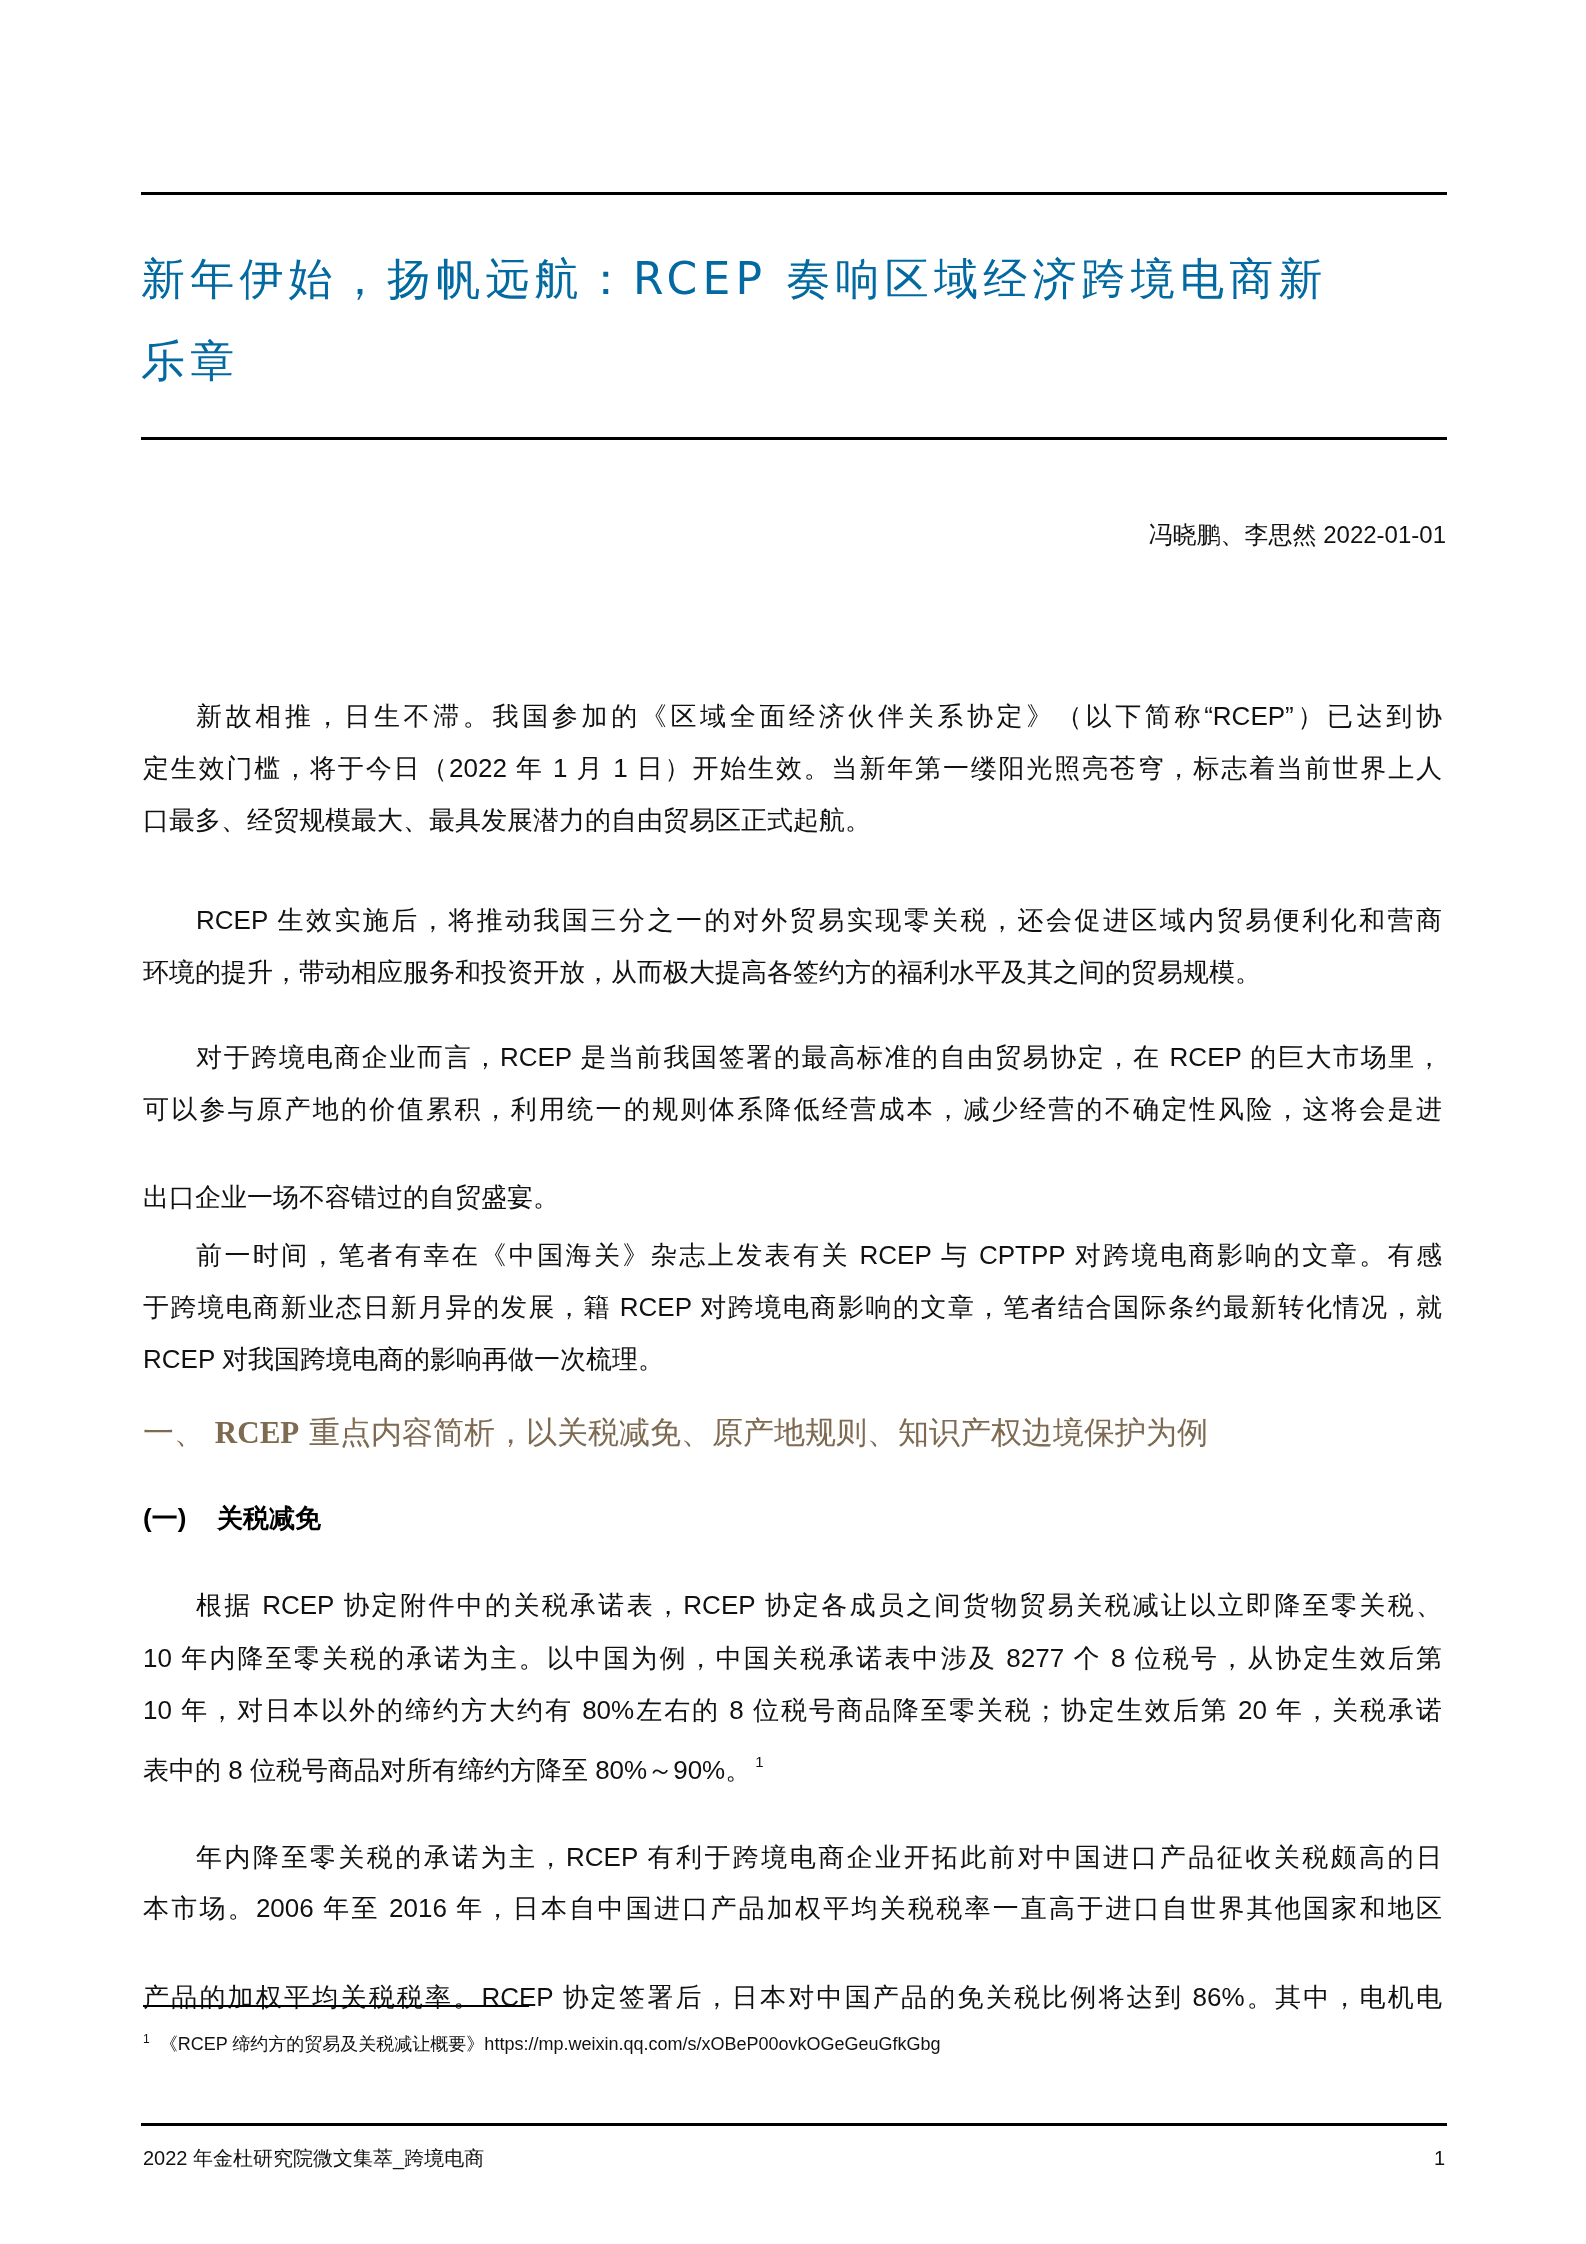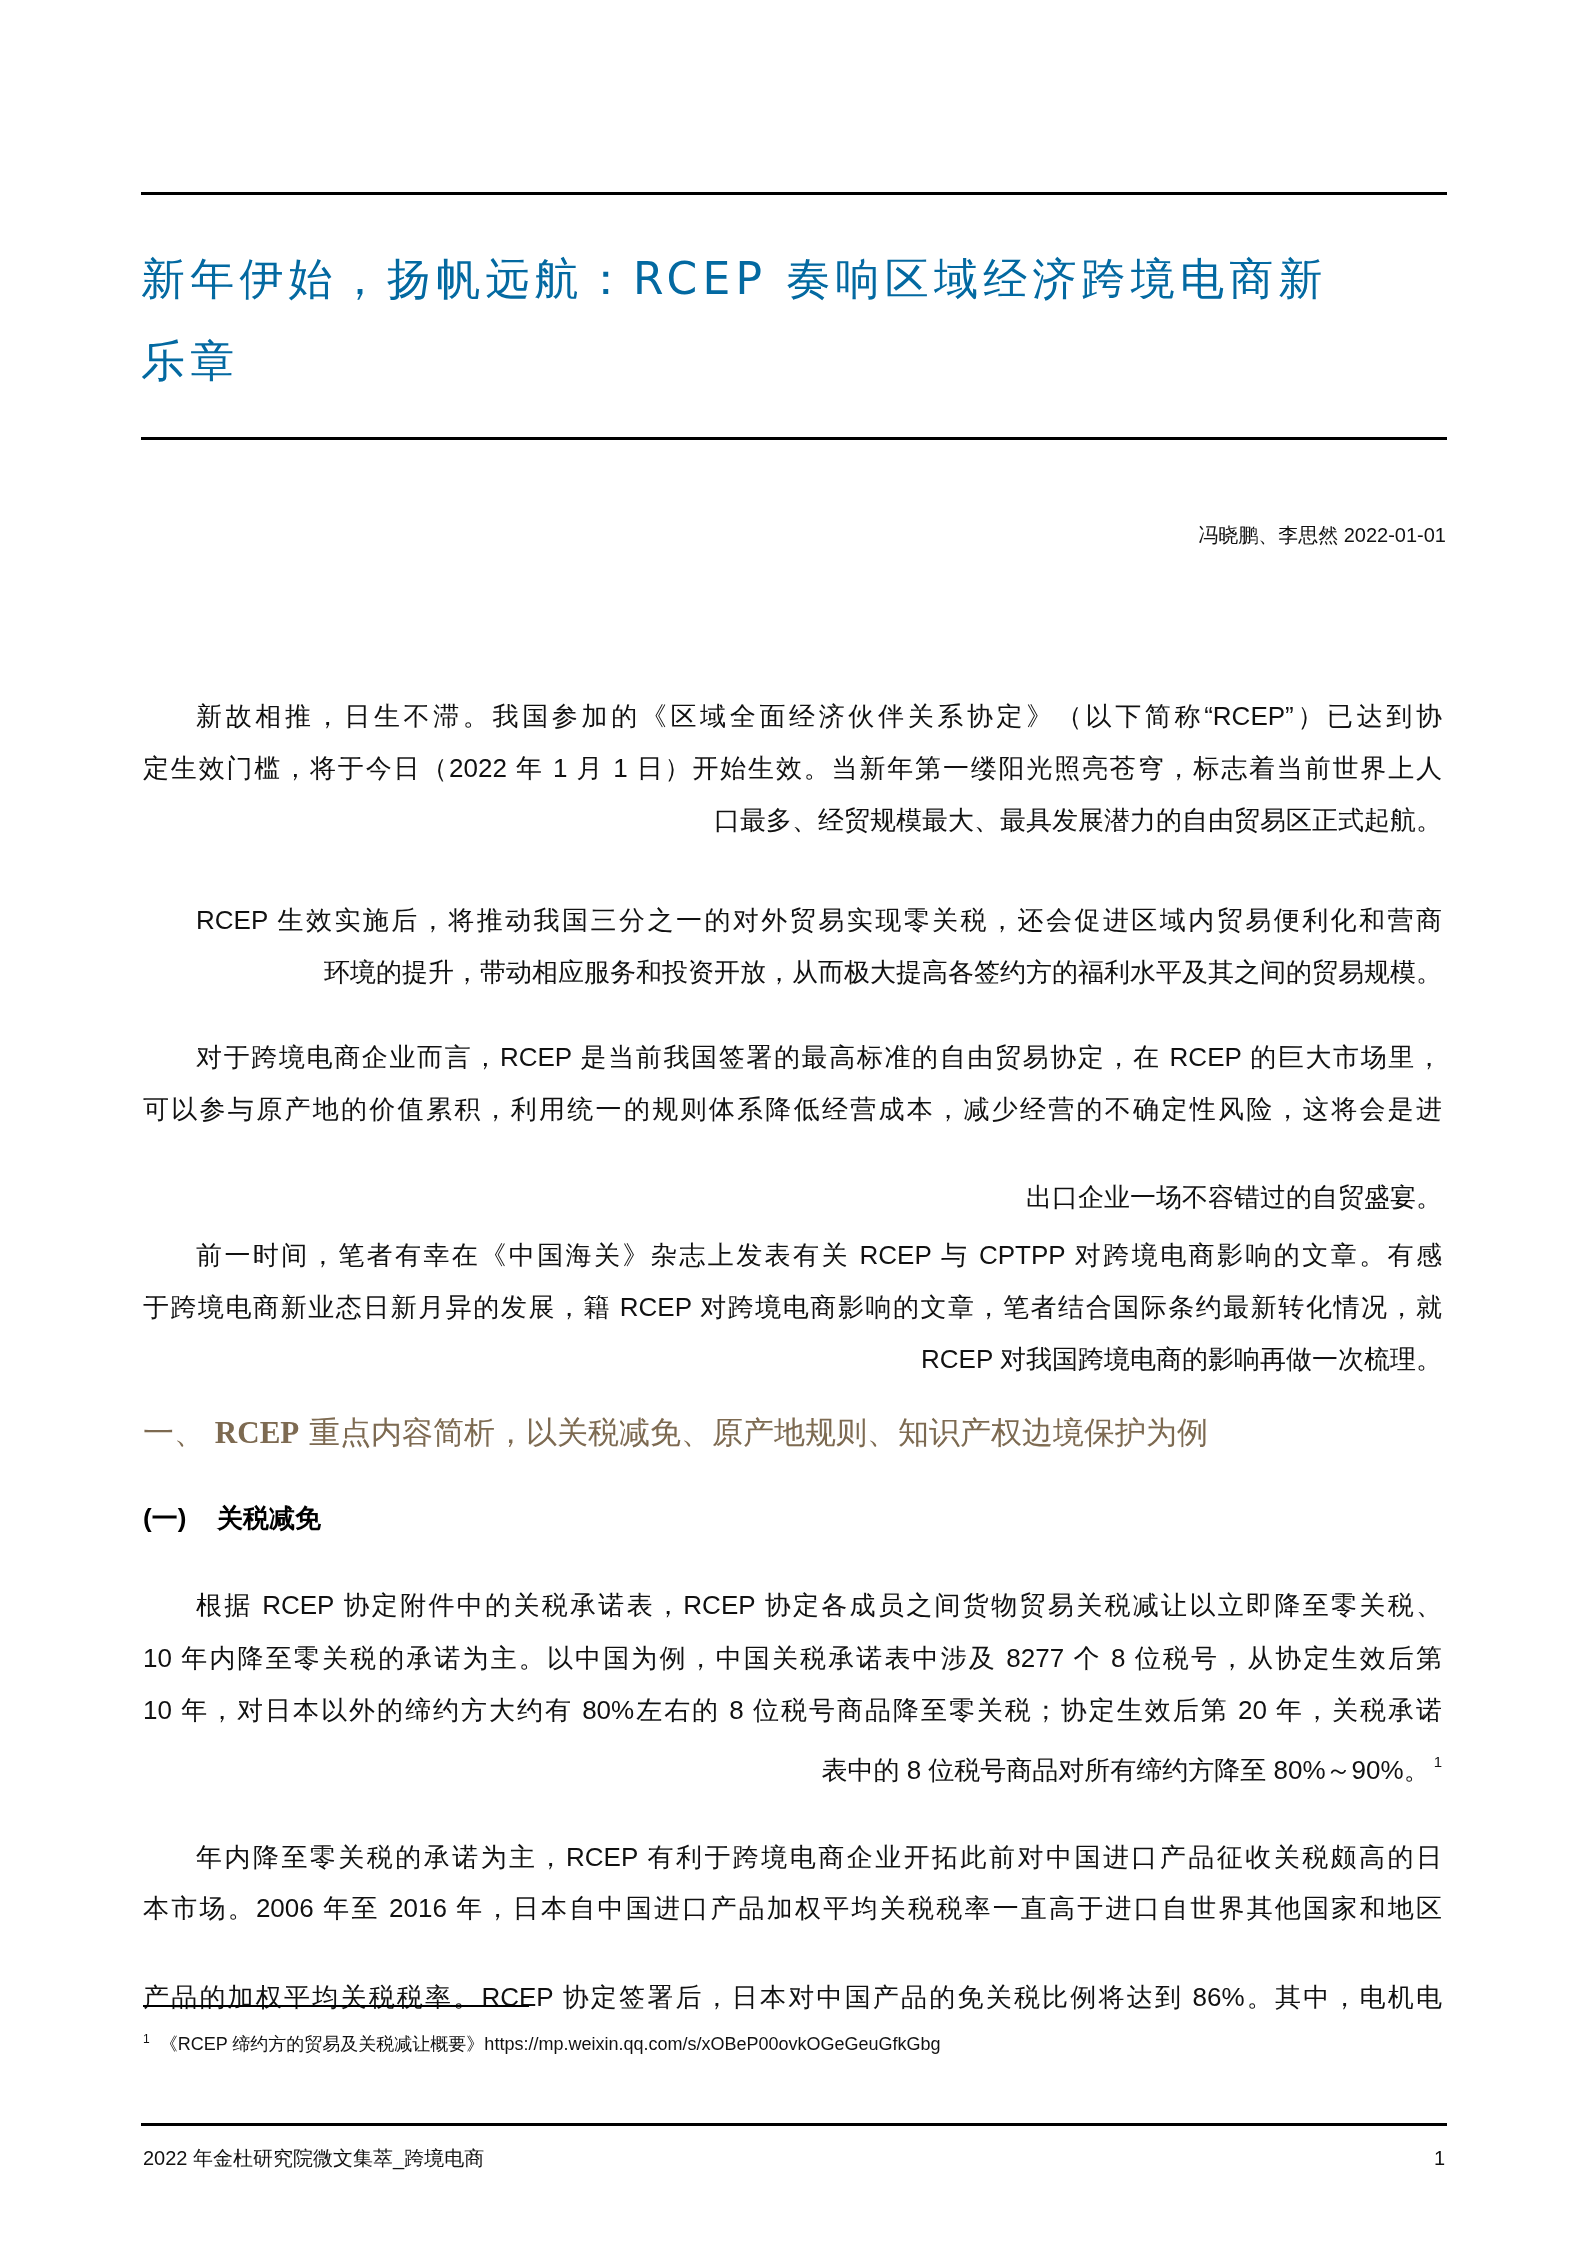--- a/index.html
+++ b/index.html
@@ -2,24 +2,24 @@
 <html><head>
 <meta charset="utf-8">
 <style>
   html, body { margin: 0; padding: 0; background: #ffffff; }
   body { width: 1586px; height: 2244px; position: relative; overflow: hidden;
          font-family: "Liberation Sans", "DejaVu Sans", sans-serif; color: #111; }
   .rule { position: absolute; left: 141px; width: 1306px; height: 3px; background: #000; }
   .title-line { position: absolute; left: 141px; font-size: 44px; letter-spacing: 5.2px;
                 line-height: 50px; color: #0369a1; white-space: nowrap;
                 font-family: "DejaVu Sans", sans-serif; }
-  .author { position: absolute; right: 140px; top: 518px; font-size: 20px; line-height: 34px;
+  .author { position: absolute; right: 140px; top: 518px; font-size: 24px; line-height: 34px;
             white-space: nowrap; color: #111; }
   .line { position: absolute; left: 143px; width: 1299px; font-size: 26px; line-height: 34px;
-          white-space: nowrap; color: #111; text-align: right; }
+          white-space: nowrap; color: #111; }
   .line.full { text-align: justify; text-align-last: justify; }
   .line.indent { left: 196px; width: 1246px; }
   .heading { position: absolute; left: 143px; top: 1412px; font-size: 31px; line-height: 40px;
              color: #7d6a51; white-space: nowrap; font-family: "DejaVu Serif", serif; }
   .heading .latin { font-family: "Liberation Serif", serif; font-weight: bold; }
   .subheading { position: absolute; left: 143px; top: 1500px; font-size: 26px; line-height: 36px;
                 font-weight: bold; color: #000; white-space: nowrap; }
   .subheading .num { display: inline-block; width: 74px; }
   sup.fn { font-size: 15px; vertical-align: 12px; margin-left: 4px; }
   .fn-rule { position: absolute; left: 143px; top: 2005px; width: 386px; height: 2px; background: #000; }

